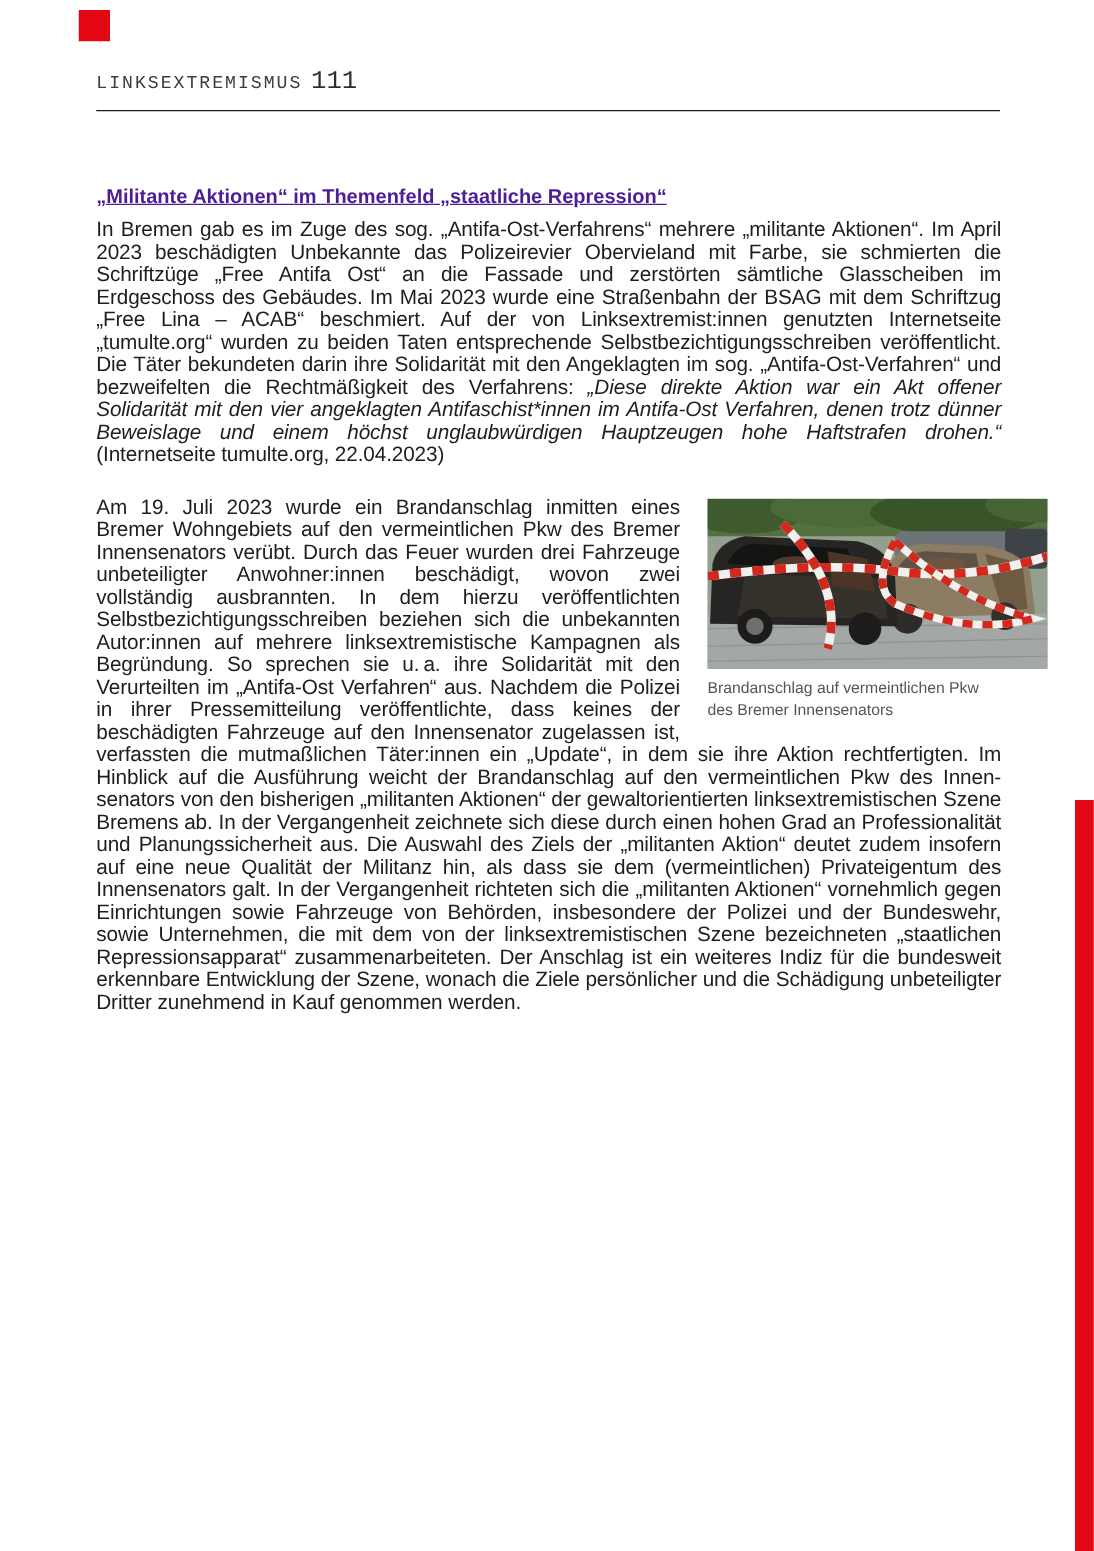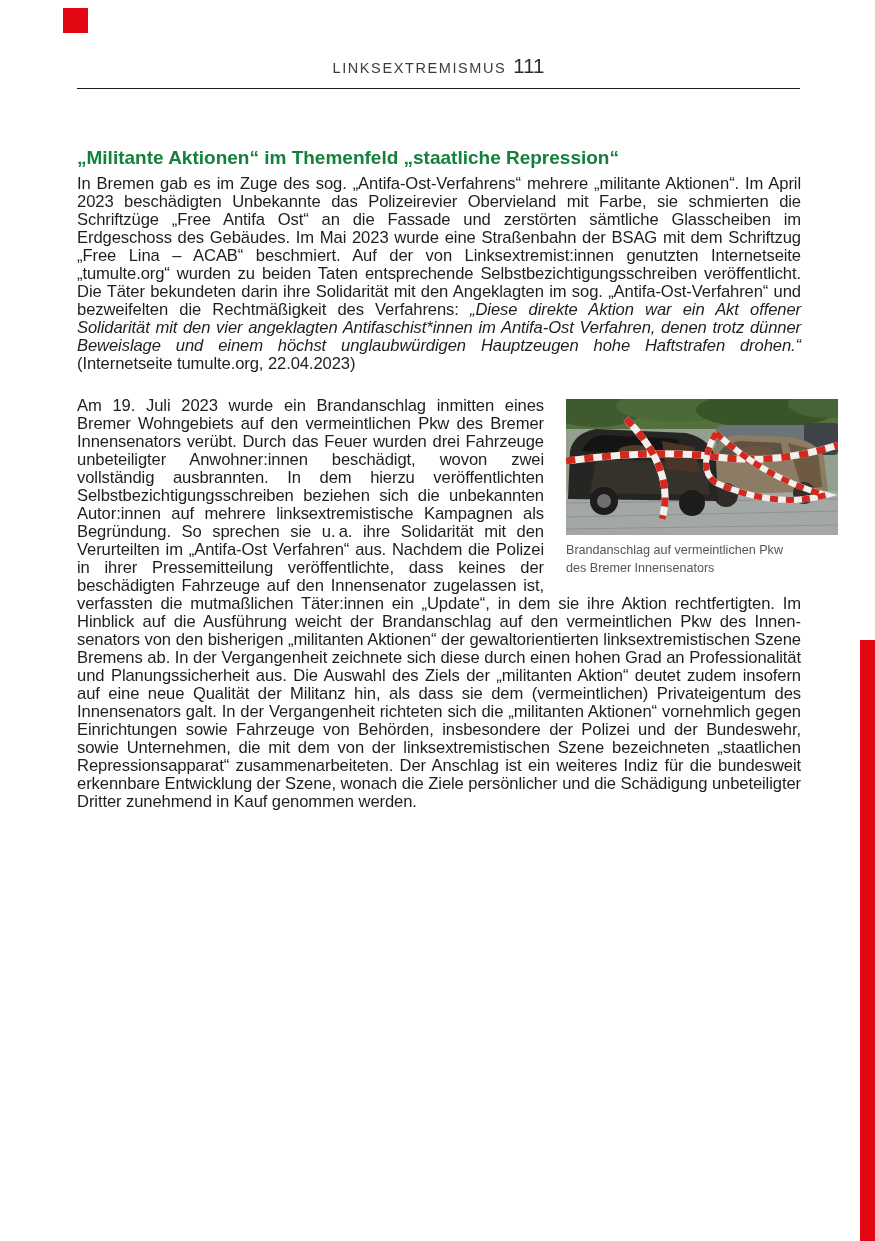--- a/index.html
+++ b/index.html
@@ -14,40 +14,40 @@
   }
   .page{ position:absolute; inset:0; }
 
   .corner-square{
     position:absolute; left:63px; top:8px;
     width:25px; height:25px; background:var(--red);
   }
 
   .page-header{
     position:absolute; left:77px; top:54px; width:723px;
-    text-align:center; color:#3c3c3c; white-space:nowrap;
+    text-align:left; color:#3c3c3c; white-space:nowrap;font-family:Liberation Mono, monospace;
   }
   .chapter{
     font-size:14.5px; letter-spacing:1.6px;
     text-transform:uppercase;
   }
   .pagenum{
     font-size:20.5px; margin-left:7px; color:#2d2d2d;
   }
   .header-rule{
     position:absolute; left:77px; top:88px; width:723px;
     border:none; border-top:1.7px solid #1c1c1c; margin:0;
   }
 
   .content{
     position:absolute; left:77px; top:146px; width:724px;
   }
   h1.section-heading{
-    font-size:19px; line-height:24px; font-weight:700;
-    margin:0 0 5px 0; color:#15803d;
+    font-size:16px; line-height:24px; font-weight:700;
+    margin:0 0 5px 0; color:#4c1d95;text-decoration:underline;
   }
   .body-text{
     font-size:16.6px; line-height:18px;
     text-align:justify; margin:0;
     letter-spacing:-0.1px;
     color:#1e1e1e;
   }
   .para-1{ margin-bottom:24px; }
   .italic{ font-style:italic; }
 

